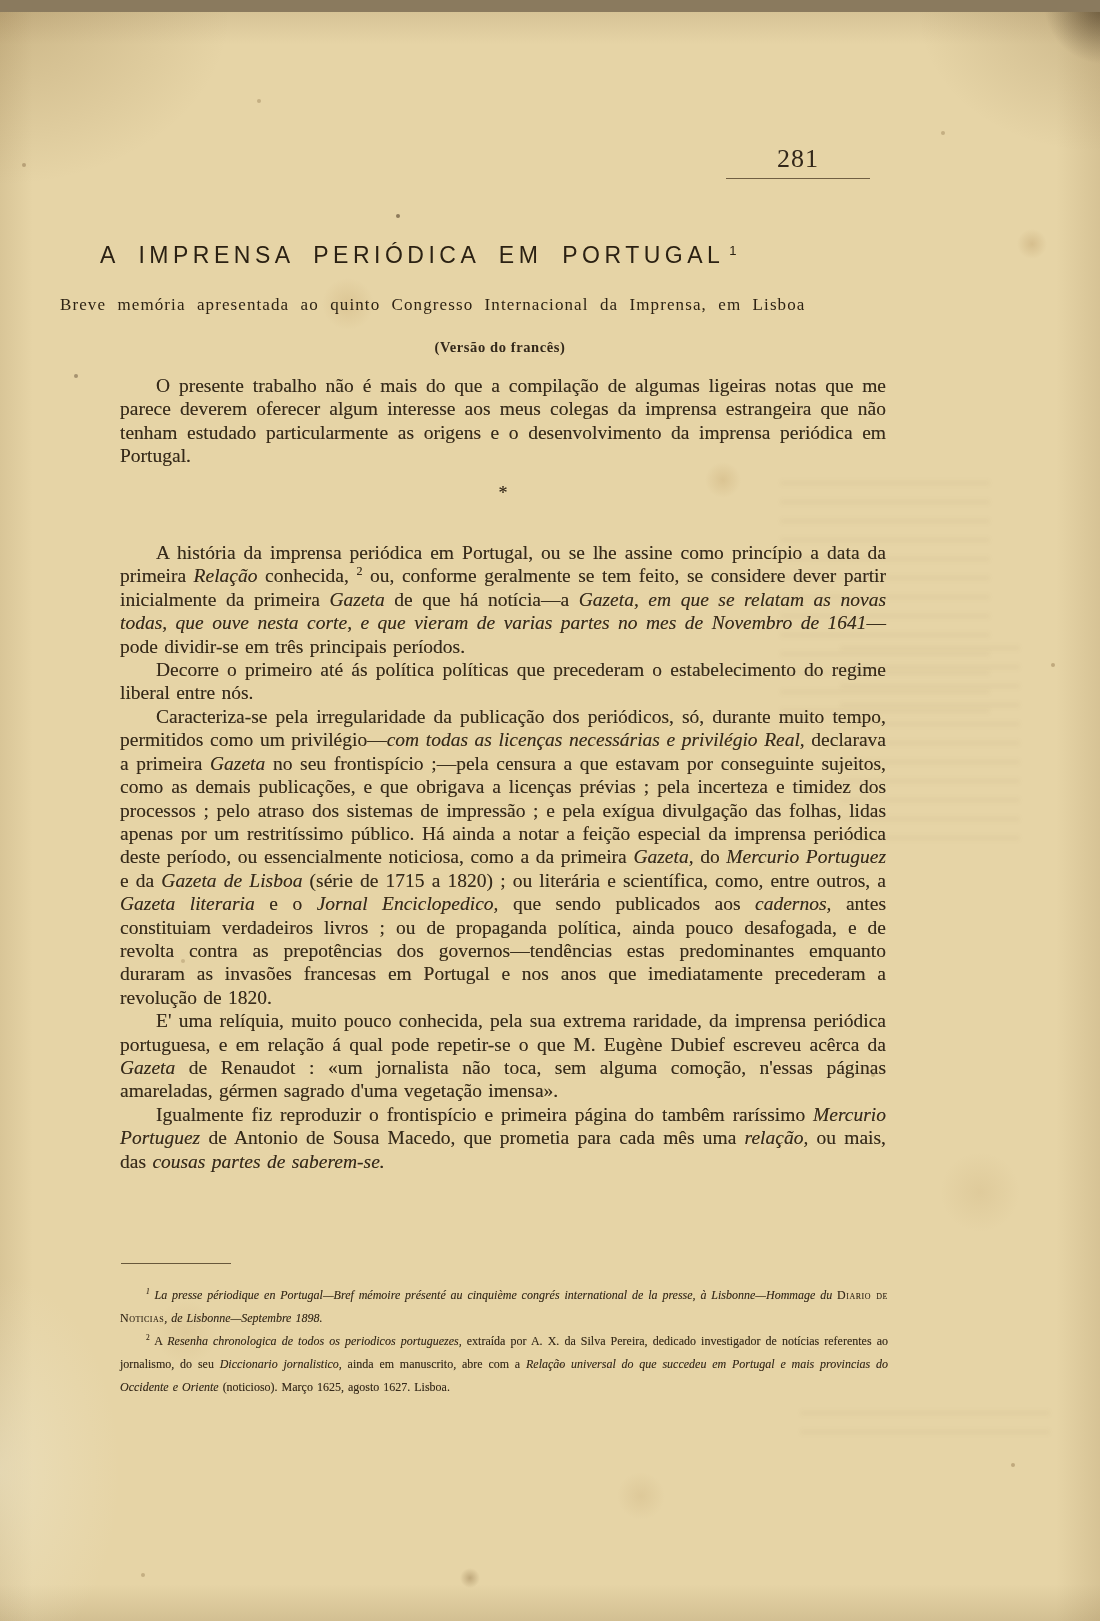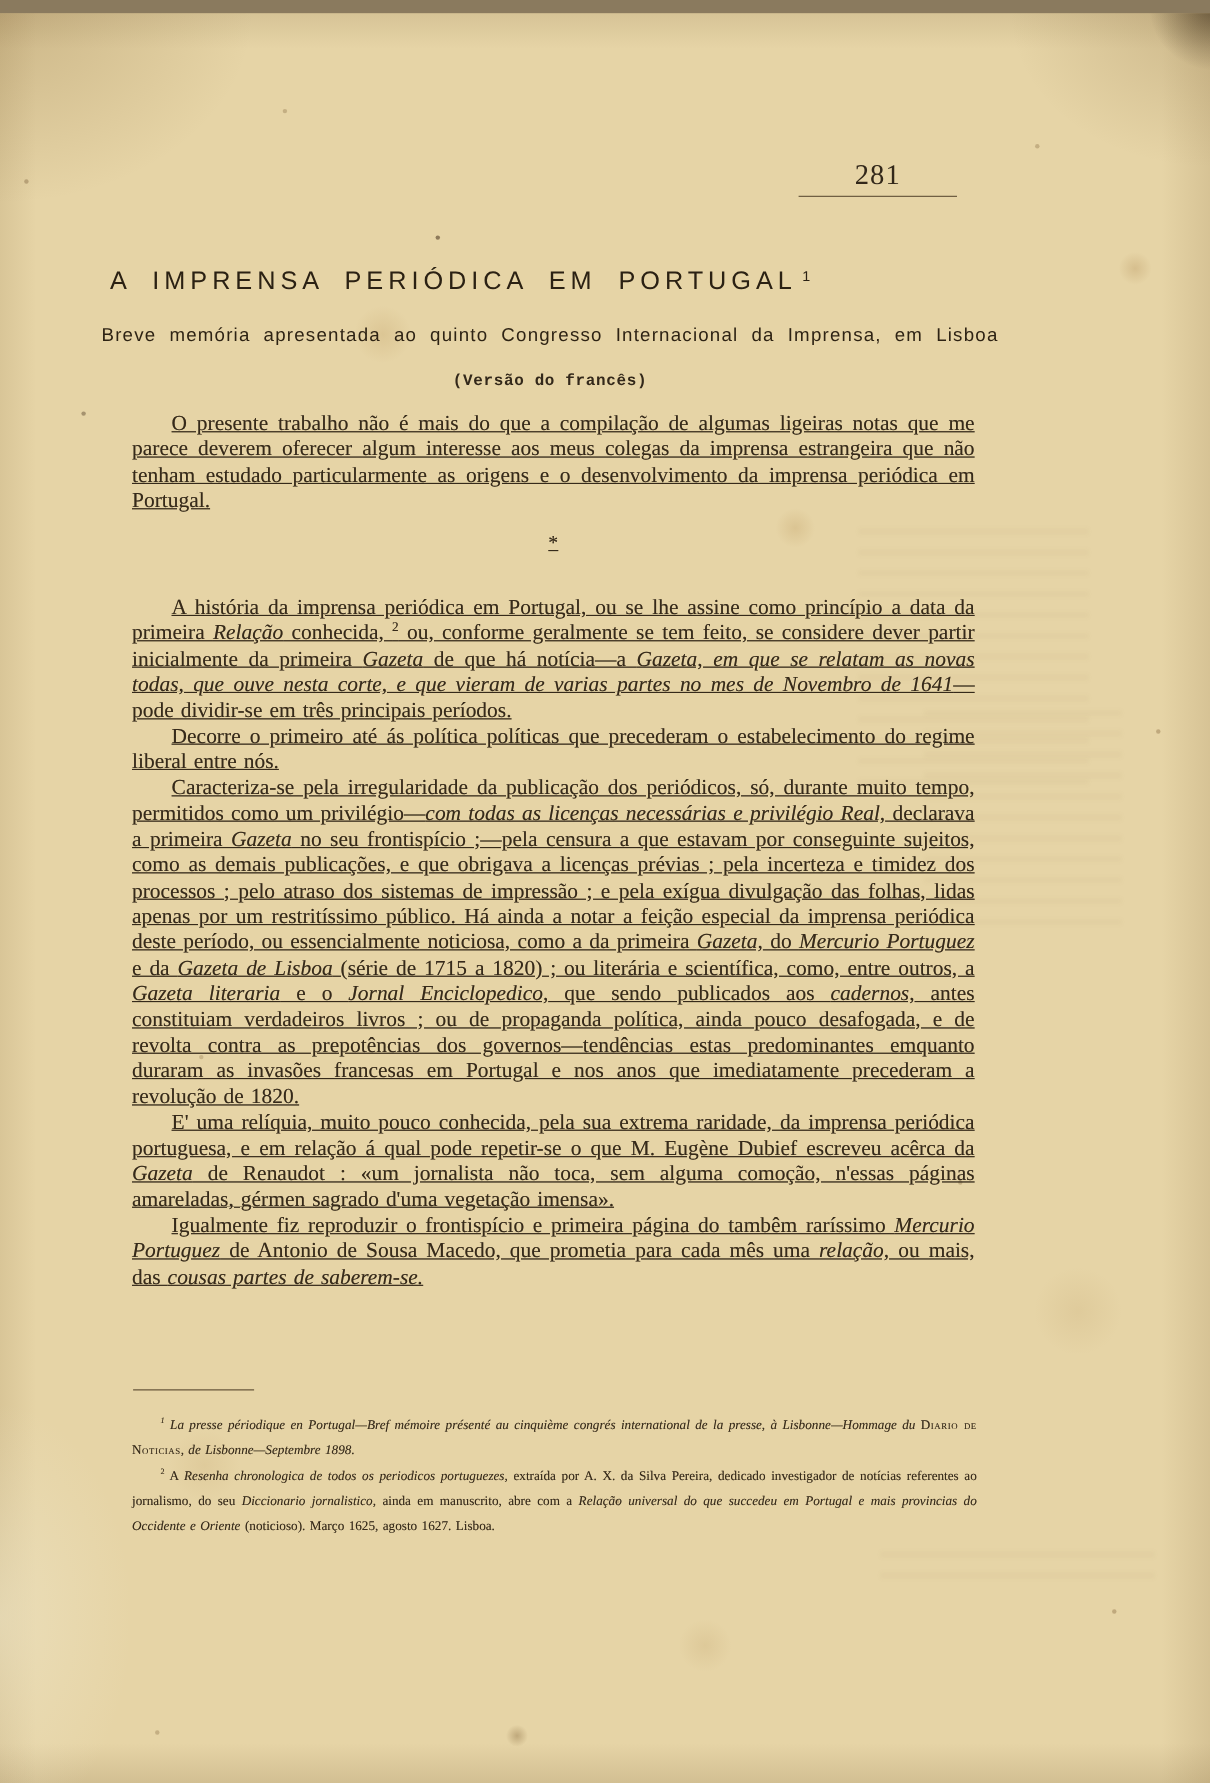--- a/index.html
+++ b/index.html
@@ -59,40 +59,40 @@
   .title{
     position:absolute;top:230px;left:100px;width:800px;
     font-family:"Liberation Sans", sans-serif;
     font-size:23px;font-weight:500;
     letter-spacing:4.5px;word-spacing:9px;
     text-align:left;color:#2b2113;
   }
   .title .sup{font-size:13px;vertical-align:8px;letter-spacing:0;margin-left:5px;}
   .subtitle{
     position:absolute;top:283px;left:60px;width:880px;
-    font-family:Liberation Sans, sans-serif;
+    font-family:Liberation Serif, serif;
     font-size:17px;font-weight:500;
     letter-spacing:1.1px;word-spacing:6px;
-    text-align:center;color:#2e2314;
+    text-align:left;color:#2e2314;
   }
   .version-note{
     position:absolute;top:327px;left:100px;width:800px;
-    font-family:Liberation Mono, monospace;
+    font-family:Liberation Serif, serif;
     font-weight:bold;font-size:14.5px;letter-spacing:0.6px;
     text-align:center;color:#33281a;
   }
   .bodytext{
     position:absolute;top:362px;left:120px;width:766px;
     font-family:"Liberation Serif", serif;
     font-size:19.5px;line-height:23.4px;
     text-align:justify;word-spacing:1.5px;
     color:#362a1a;
     text-shadow:0 0 0.5px rgba(54,42,26,0.45);
   }
-  .bodytext p{margin:0;text-indent:36px;text-decoration:underline;}
+  .bodytext p{margin:0;text-indent:36px;}
   .separator{
     text-align:center;text-indent:0 !important;
     margin:14px 0 36px 0 !important;
     font-size:18px;letter-spacing:0;
   }
   .i{font-style:italic;}
   .sup{vertical-align:super;font-size:0.62em;line-height:0;}
   .isup{vertical-align:super;font-size:0.62em;line-height:0;font-style:italic;}
   .sc{font-style:normal;font-variant:small-caps;letter-spacing:0.5px;}
   .fnrule{

